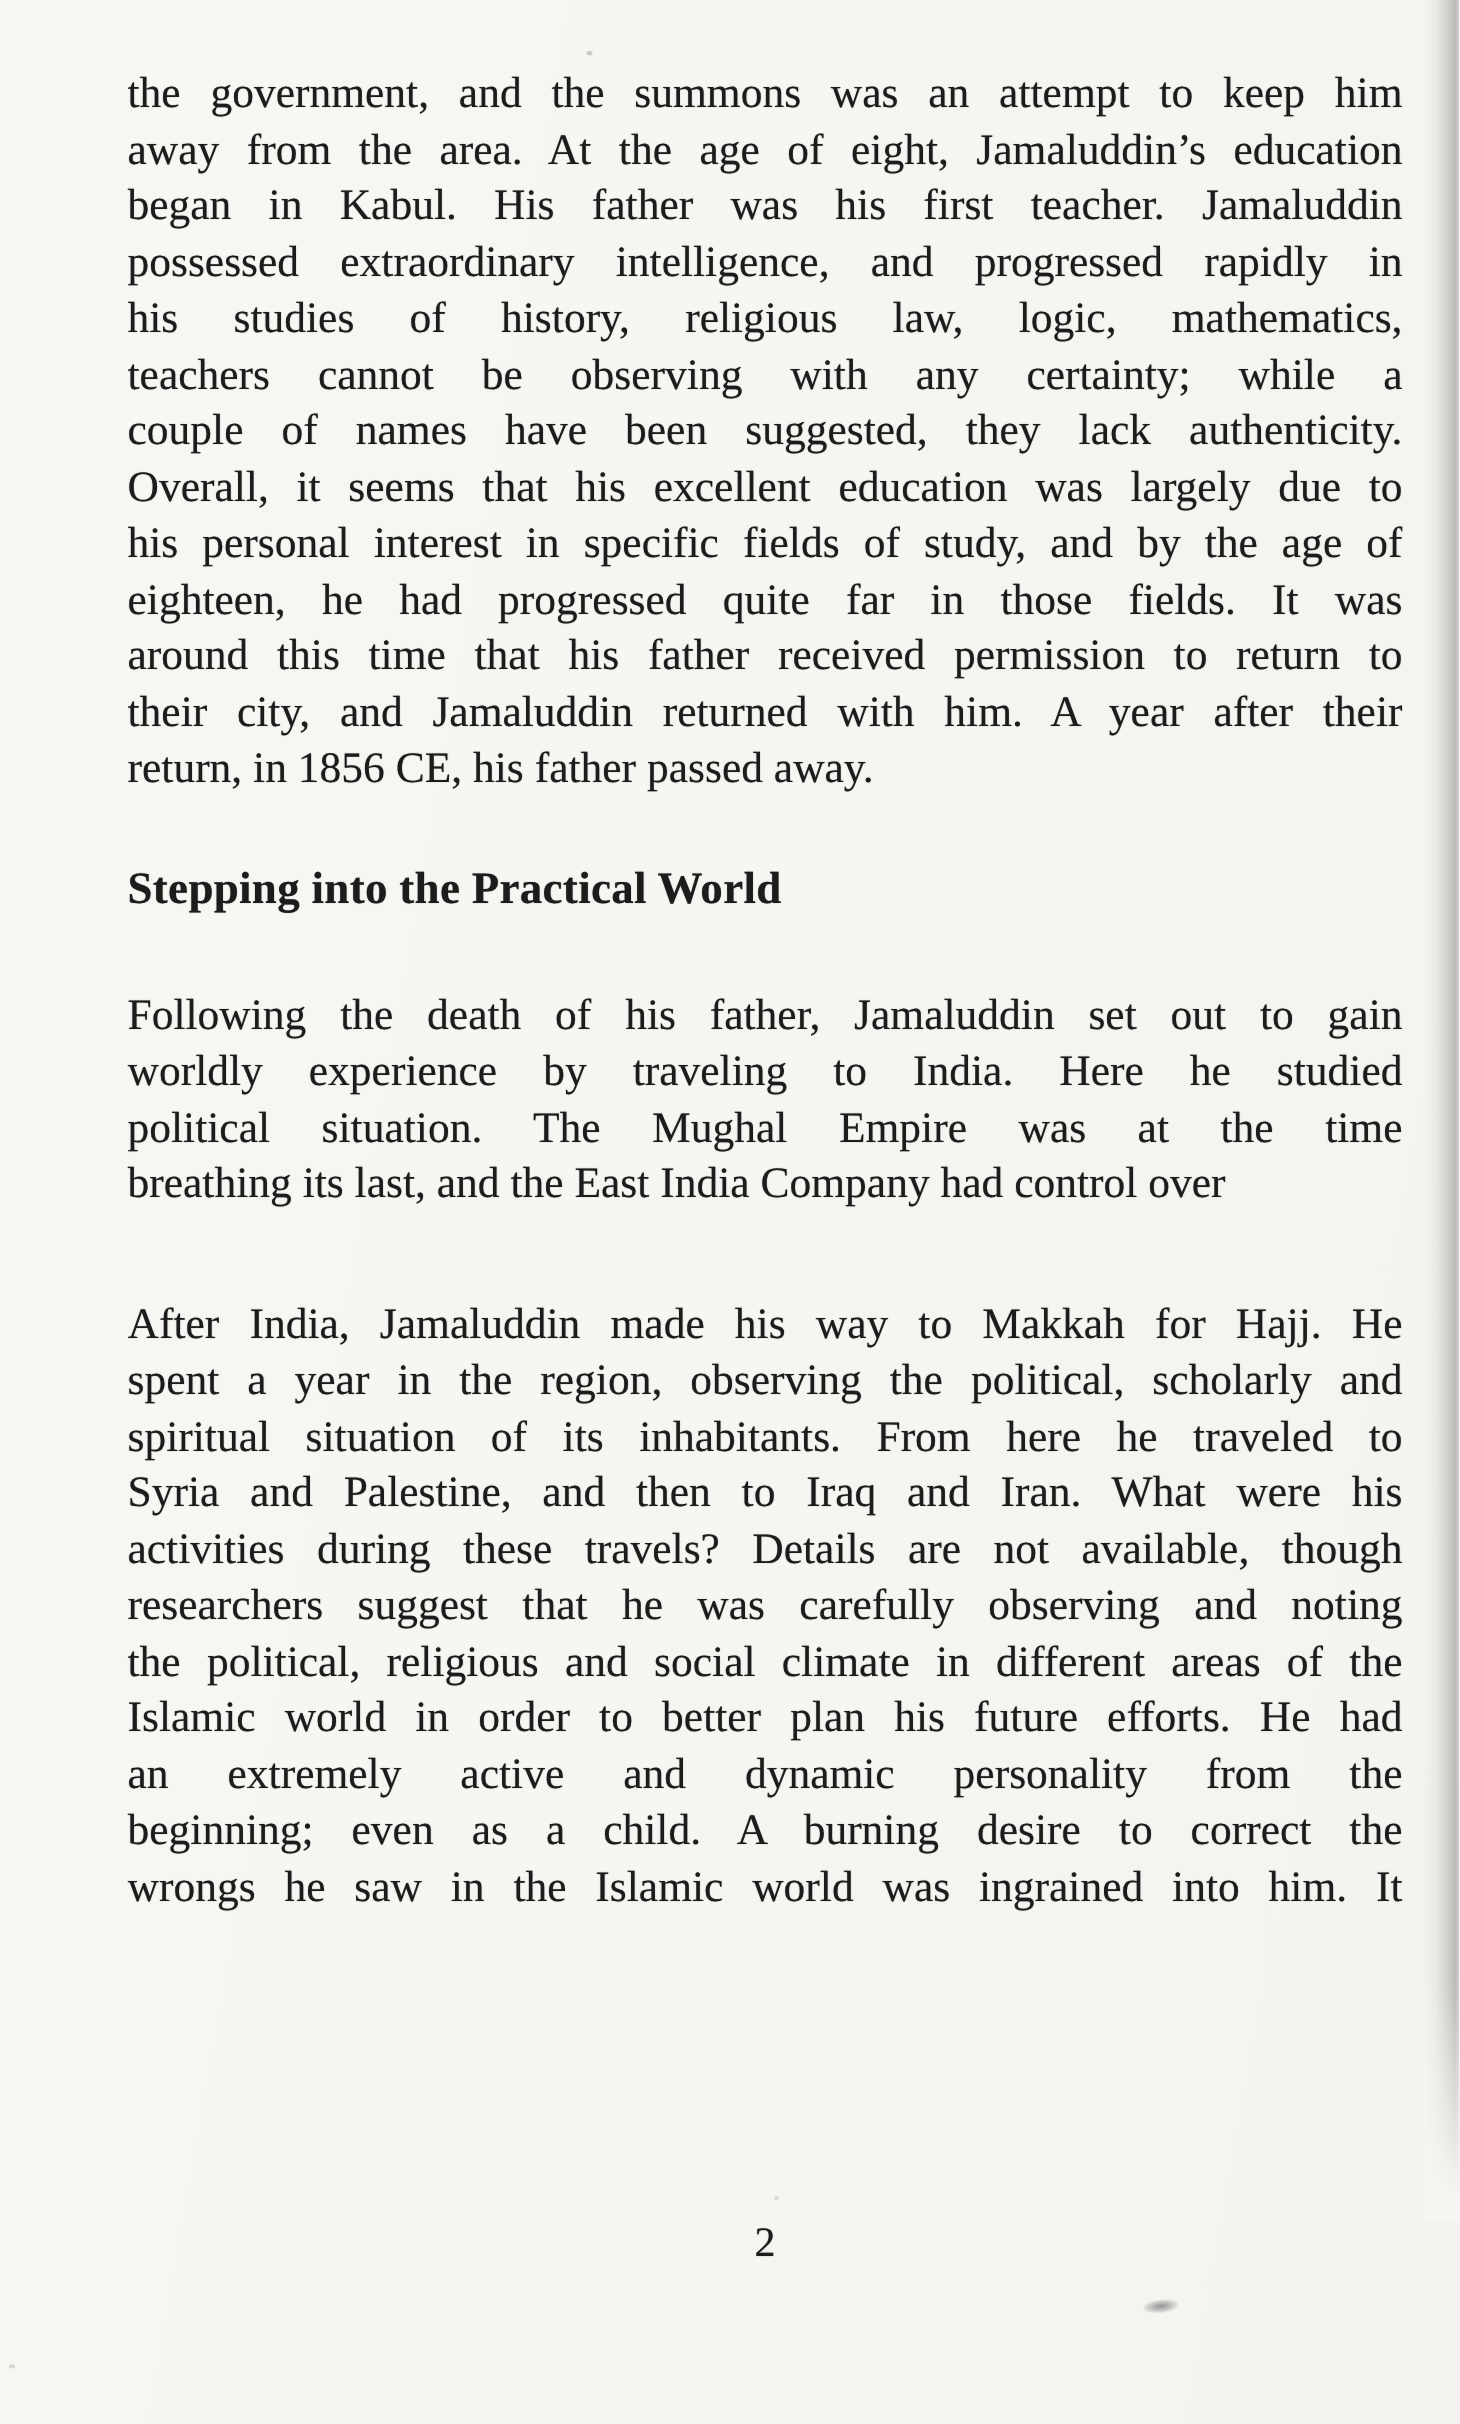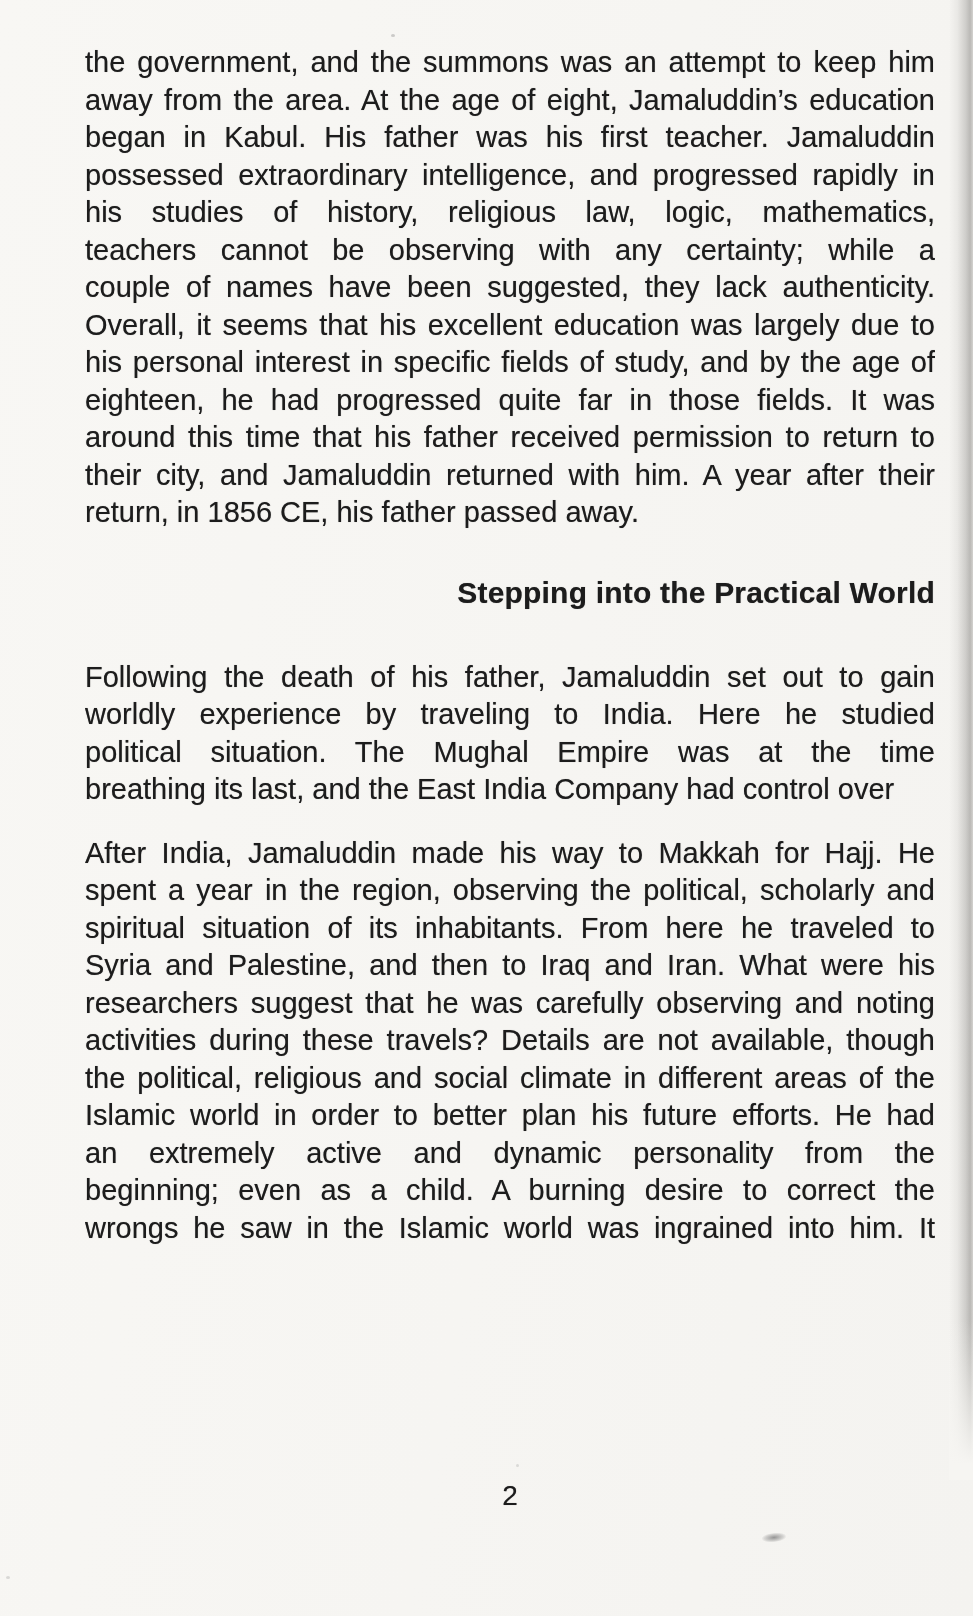--- a/index.html
+++ b/index.html
@@ -6,21 +6,21 @@
     margin: 0;
     padding: 0;
     background: #f7f6f3;
   }
   .scan-page {
     position: relative;
     width: 973px;
     height: 1616px;
     overflow: hidden;
     background: linear-gradient(100deg, #f8f7f4 0%, #f6f5f2 55%, #f4f3f0 100%);
-    font-family: Liberation Sans, sans-serif;
+    font-family: Liberation Serif, serif;
     color: #1c1c1c;
   }
   .text-block {
     position: absolute;
     left: 85px;
     top: 44px;
     width: 850px;
     font-size: 29px;
     line-height: 37.5px;
     text-shadow: 0 0 0.7px rgba(25,25,25,0.55);
@@ -35,24 +35,23 @@
   }
   .paragraph[data-last-align="left"] .line:last-child {
     text-align-last: left;
   }
   .section-heading {
     margin: 42px 0 0 0;
     font-size: 30px;
     font-weight: bold;
     line-height: 38px;
     letter-spacing: 0.2px;
-    text-align: right;
   }
   .para-2 { margin-top: 47px; }
-  .para-3 { margin-top: 26px; }
+  .para-3 { margin-top: 56px; }
   .page-number {
     position: absolute;
     left: 85px;
     top: 1481px;
     width: 850px;
     text-align: center;
     font-size: 28px;
     line-height: 30px;
     text-shadow: 0 0 0.7px rgba(25,25,25,0.55);
   }
@@ -125,22 +124,22 @@
         <div class="line">worldly experience by traveling to India. Here he studied</div>
         <div class="line">political situation. The Mughal Empire was at the time</div>
         <div class="line">breathing its last, and the East India Company had control over</div>
       </div>
 
     <div class="paragraph para-3" data-last-align="justify">
         <div class="line">After India, Jamaluddin made his way to Makkah for Hajj. He</div>
         <div class="line">spent a year in the region, observing the political, scholarly and</div>
         <div class="line">spiritual situation of its inhabitants. From here he traveled to</div>
         <div class="line">Syria and Palestine, and then to Iraq and Iran. What were his</div>
+        <div class="line">activities during these travels? Details are not available, though</div>
         <div class="line">researchers suggest that he was carefully observing and noting</div>
-        <div class="line">activities during these travels? Details are not available, though</div>
         <div class="line">the political, religious and social climate in different areas of the</div>
         <div class="line">Islamic world in order to better plan his future efforts. He had</div>
         <div class="line">an extremely active and dynamic personality from the</div>
         <div class="line">beginning; even as a child. A burning desire to correct the</div>
         <div class="line">wrongs he saw in the Islamic world was ingrained into him. It</div>
       </div>
 
   </div>
 
   <div class="page-number">2</div>

